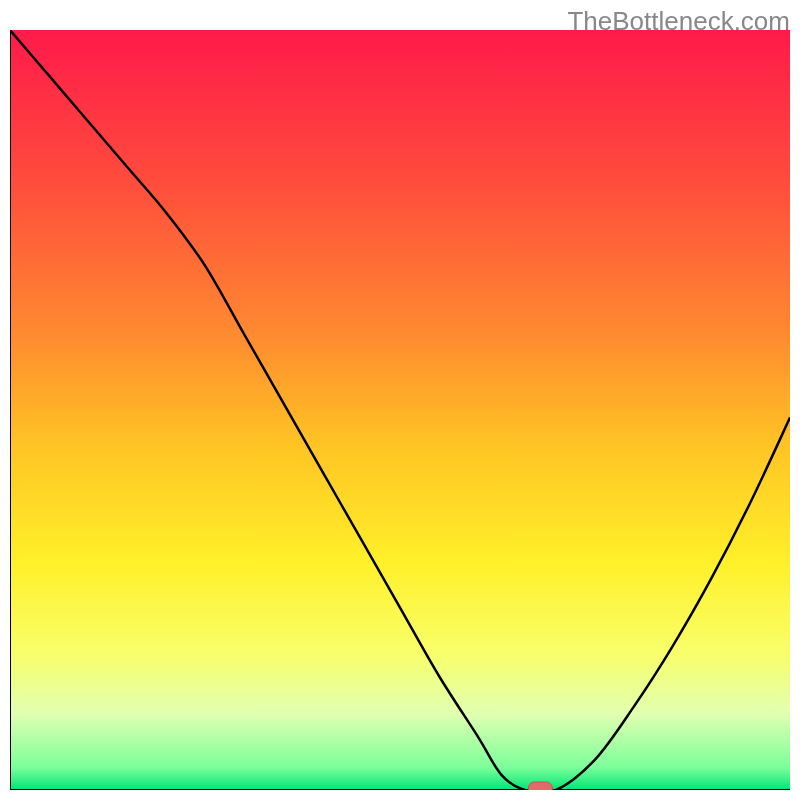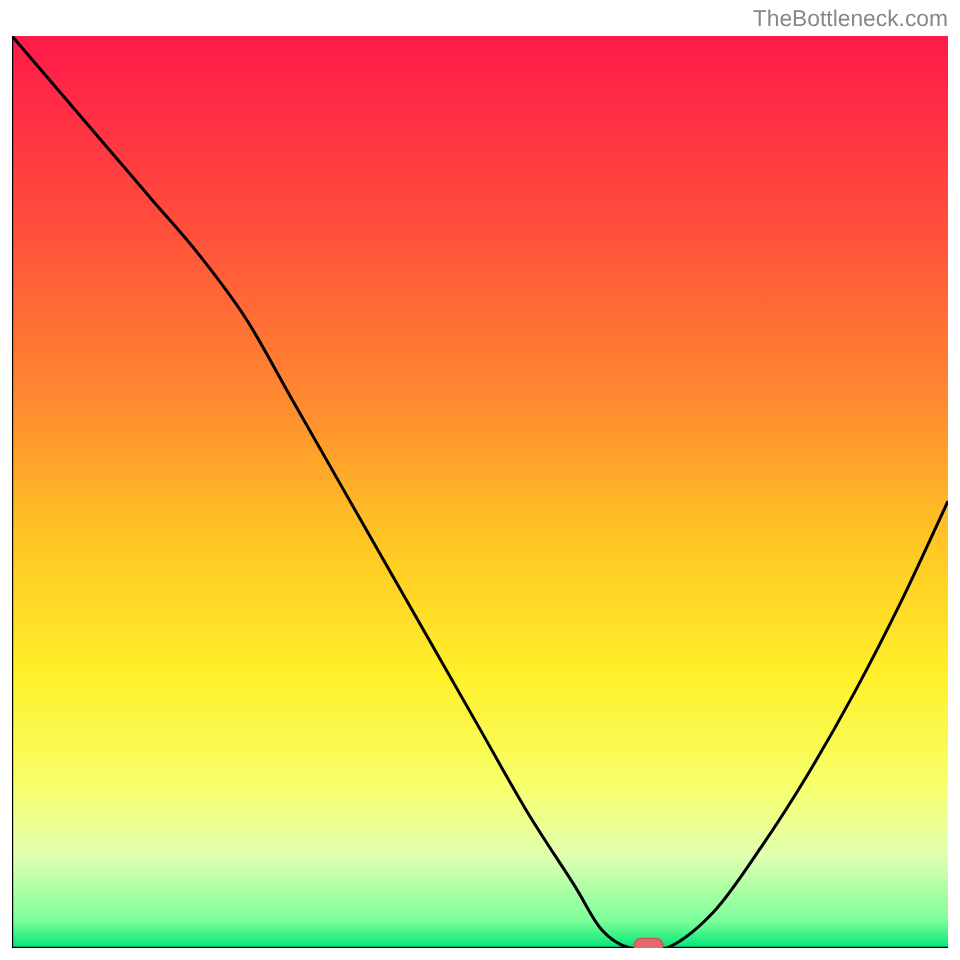--- a/index.html
+++ b/index.html
@@ -1,17 +1,17 @@
 <!DOCTYPE html>
 <html><head>
 <meta charset="utf-8">
 <style>
 body { margin: 0; padding: 0; width: 800px; height: 800px; position: relative; font-family: Arial, sans-serif; }
 .chart-wrap { width: 800px; height: 800px; position: relative; }
-.watermark { position: absolute; top: 6px; right: 10px; color: #888; font-size: 19px; font-weight: 500; font-family: Arial, sans-serif; }
+.watermark { position: absolute; top: 6px; right: 10px; color: #888; font-size: 26px; font-weight: 500; font-family: Arial, sans-serif; }
 .plot { position: absolute; left: 10px; top: 30px; }
 .axis { stroke: #000; stroke-width: 2; fill: none; }
 .curve { stroke: #000; stroke-width: 2.5; fill: none; }
 .marker { fill: #e26a6a; stroke: #d05050; stroke-width: 1; }
 </style>
 </head>
 <body>
 
 <div class="chart-wrap">
   <div class="watermark">TheBottleneck.com</div>

